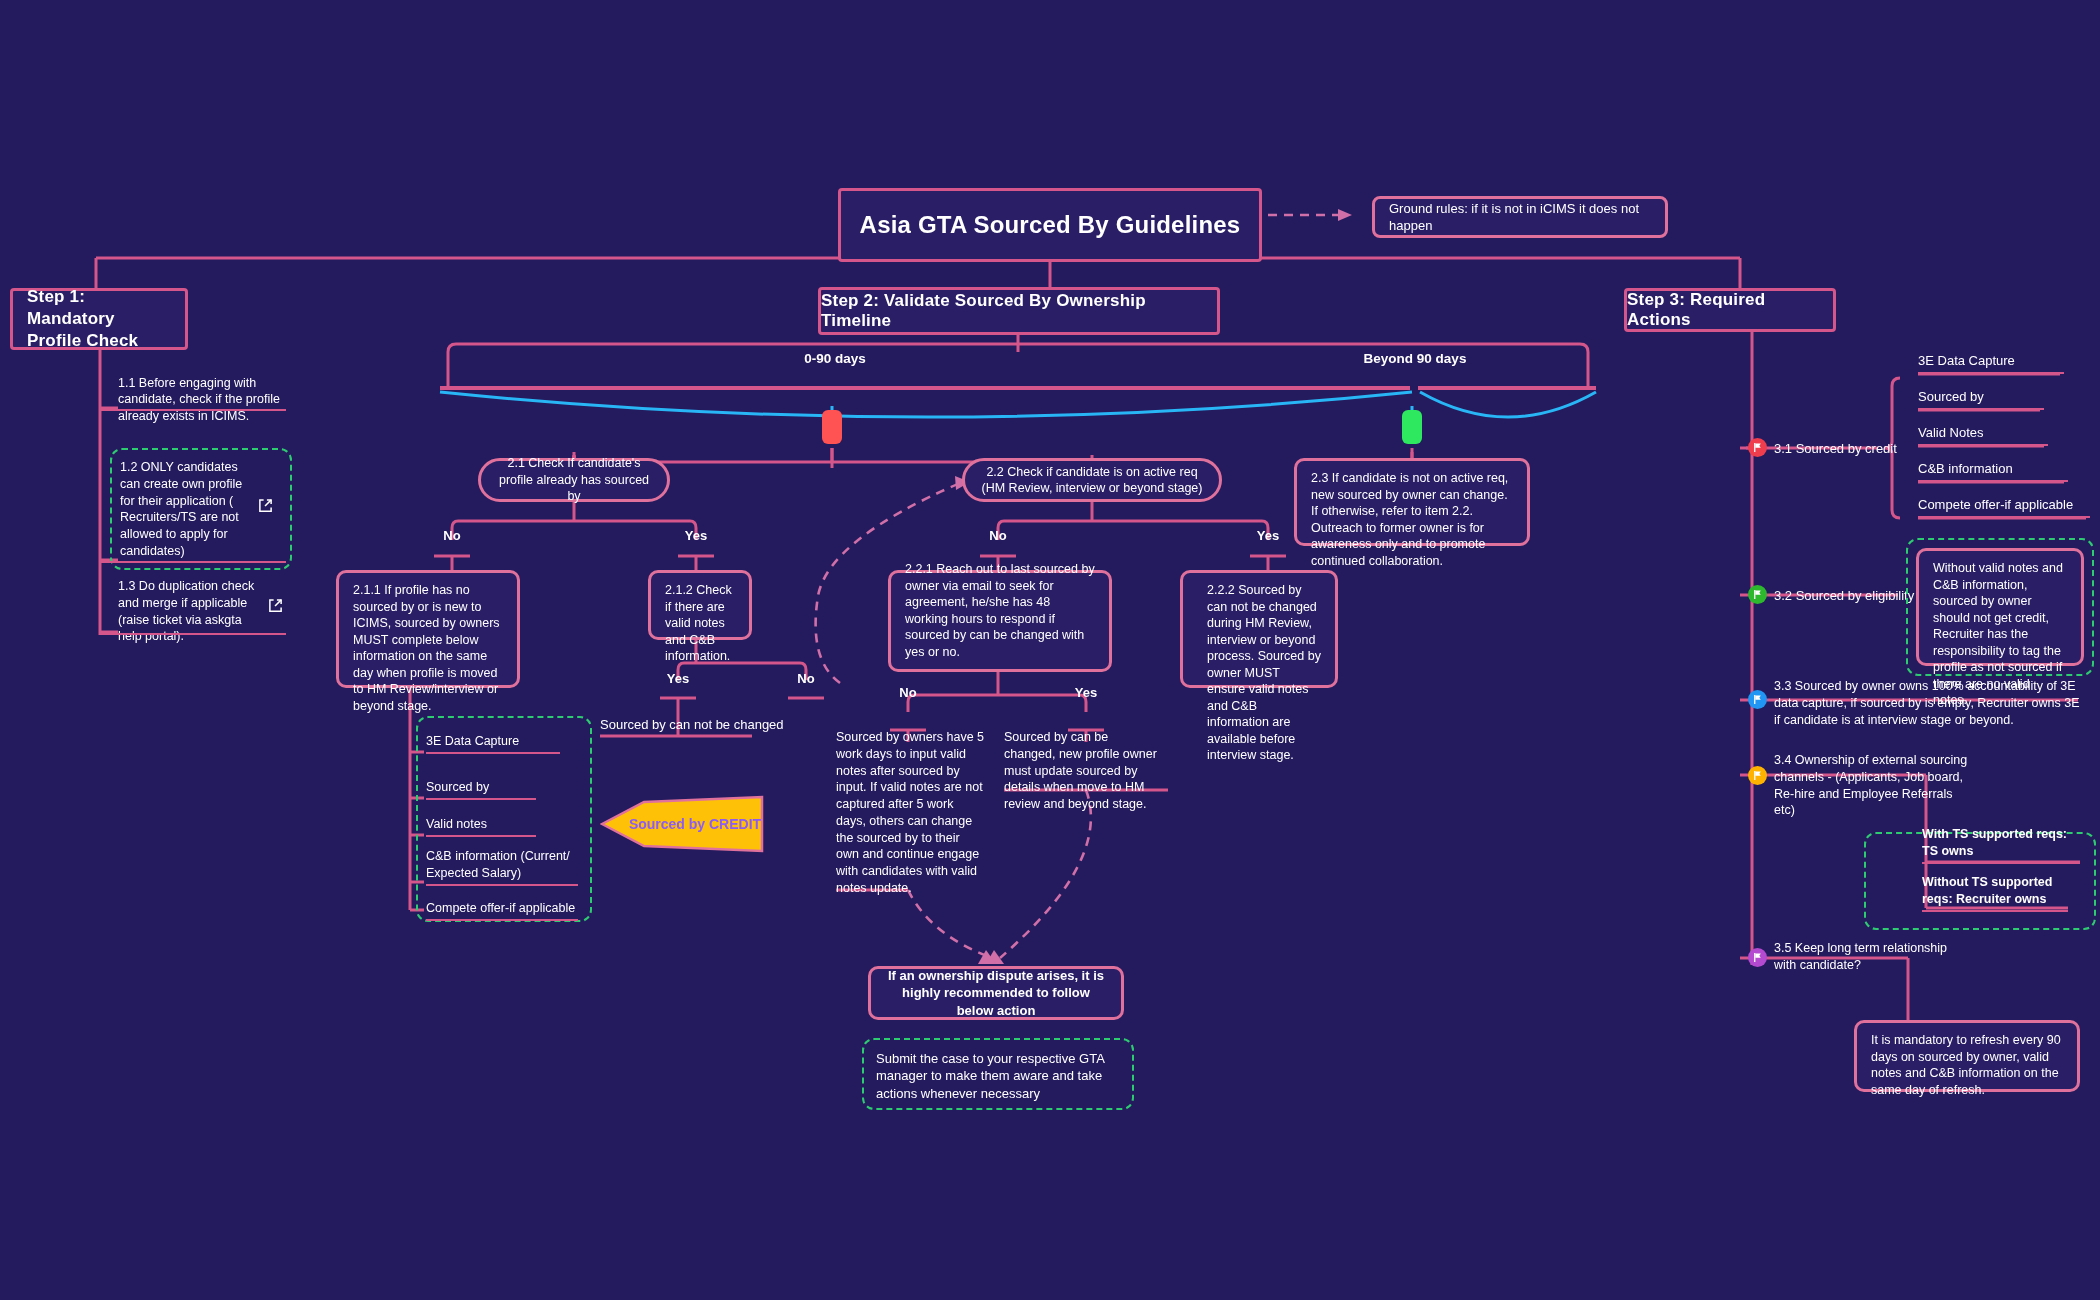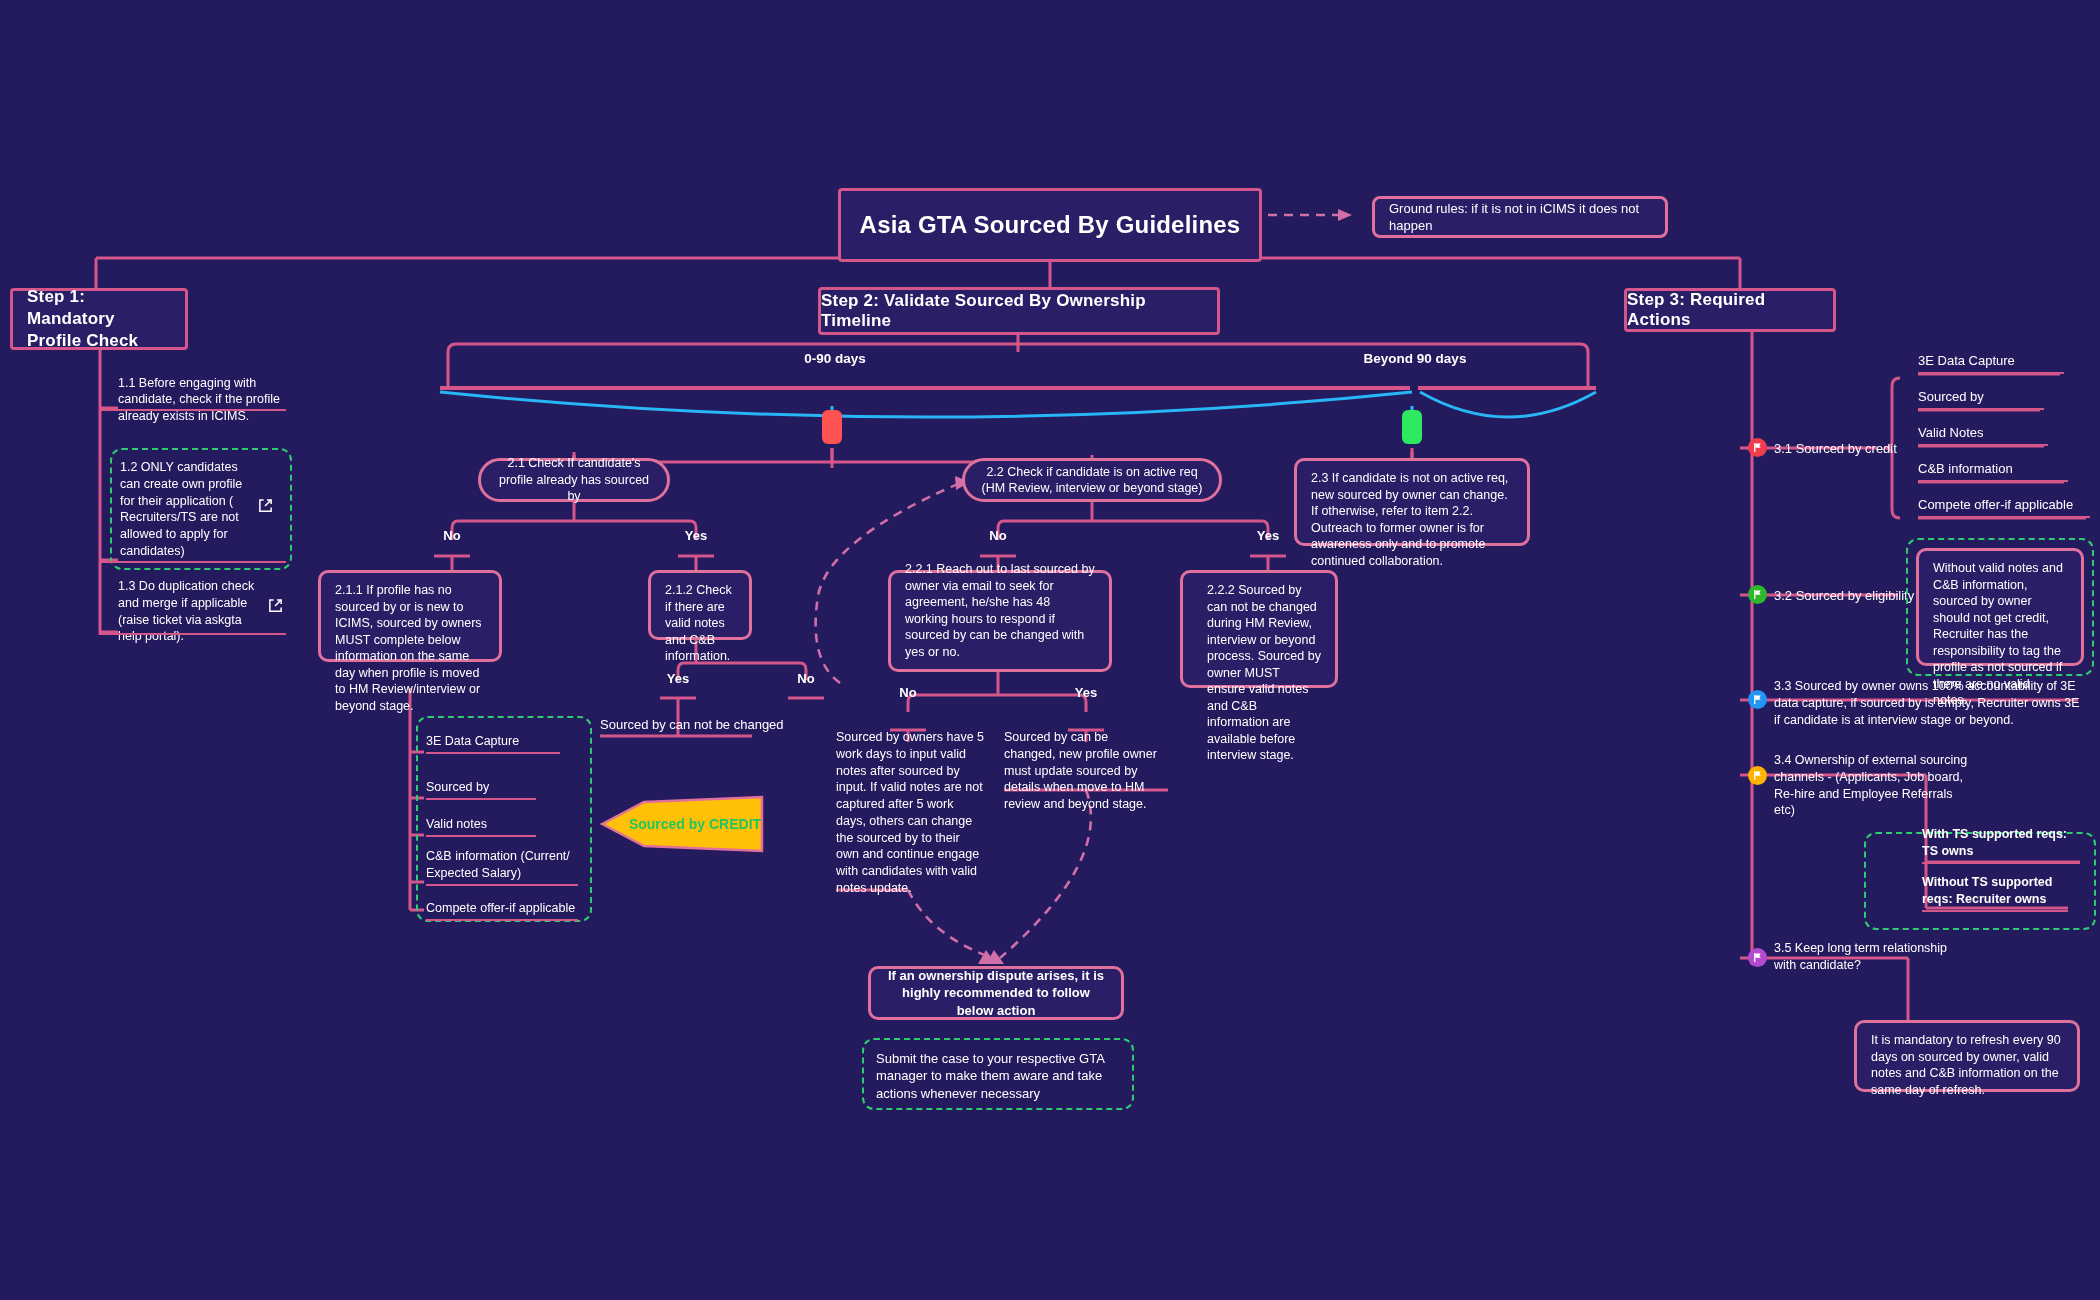--- a/index.html
+++ b/index.html
@@ -63,21 +63,21 @@
   }
   .flag svg{width:11px;height:11px;display:block;}
 
   .ext-icon{position:absolute;width:15px;height:15px;}
 
   .marker{position:absolute;border-radius:6px;}
 
   .credit-callout{
     position:absolute;
     display:flex;align-items:center;justify-content:center;
-    color:#22c55e;
+    color:#8b5cf6;
     font-weight:bold;
     font-size:14px;
   }
   .credit-callout span{position:relative;z-index:2;padding-left:26px;}
   .credit-callout svg{position:absolute;left:0;top:0;}
 </style>
 </head>
 <body>
 
 <div id="root">
@@ -287,21 +287,21 @@
 <div class="node pill round center" style="left:478px;top:458px;width:192px;height:44px;font-size:12.5px;">
   <span>2.1 Check If candidate's profile already has sourced by</span>
 </div>
 <div class="plain bold" style="left:434px;top:527px;width:36px;text-align:center;font-size:13px;">
   <span>No</span>
 </div>
 <div class="plain bold" style="left:678px;top:527px;width:36px;text-align:center;font-size:13px;">
   <span>Yes</span>
 </div>
 
-<div class="node pill" style="left:318px;top:570px;width:184px;height:92px;font-size:12.5px;align-items:flex-start;">
+<div class="node pill" style="left:336px;top:570px;width:184px;height:118px;font-size:12.5px;align-items:flex-start;">
   <span>2.1.1 If profile has no sourced by or is new to ICIMS,  sourced by owners MUST complete below information on the same day when profile is moved to HM Review/interview or beyond stage.</span>
 </div>
 
 <div class="node pill" style="left:648px;top:570px;width:104px;height:70px;font-size:12.5px;align-items:flex-start;">
   <span>2.1.2 Check if there are valid notes and C&amp;B information.</span>
 </div>
 <div class="plain bold" style="left:660px;top:670px;width:36px;text-align:center;font-size:13px;">
   <span>Yes</span>
 </div>
 <div class="plain bold" style="left:788px;top:670px;width:36px;text-align:center;font-size:13px;">

